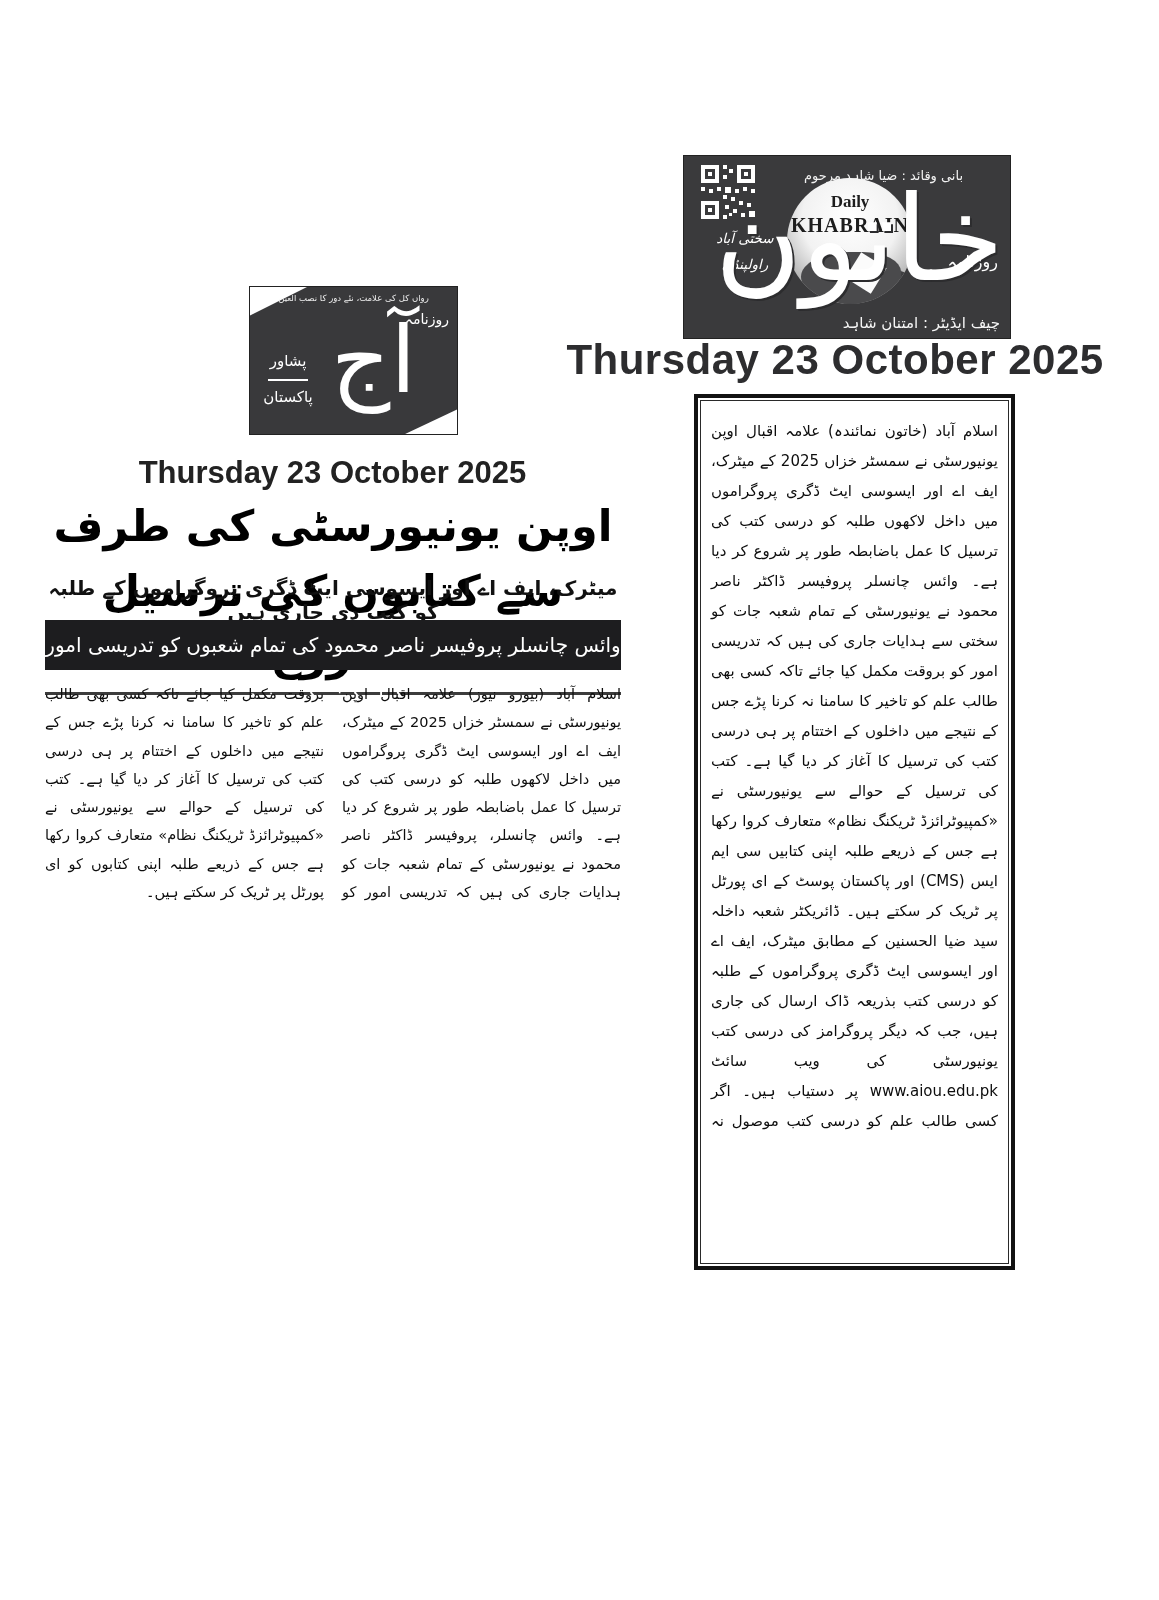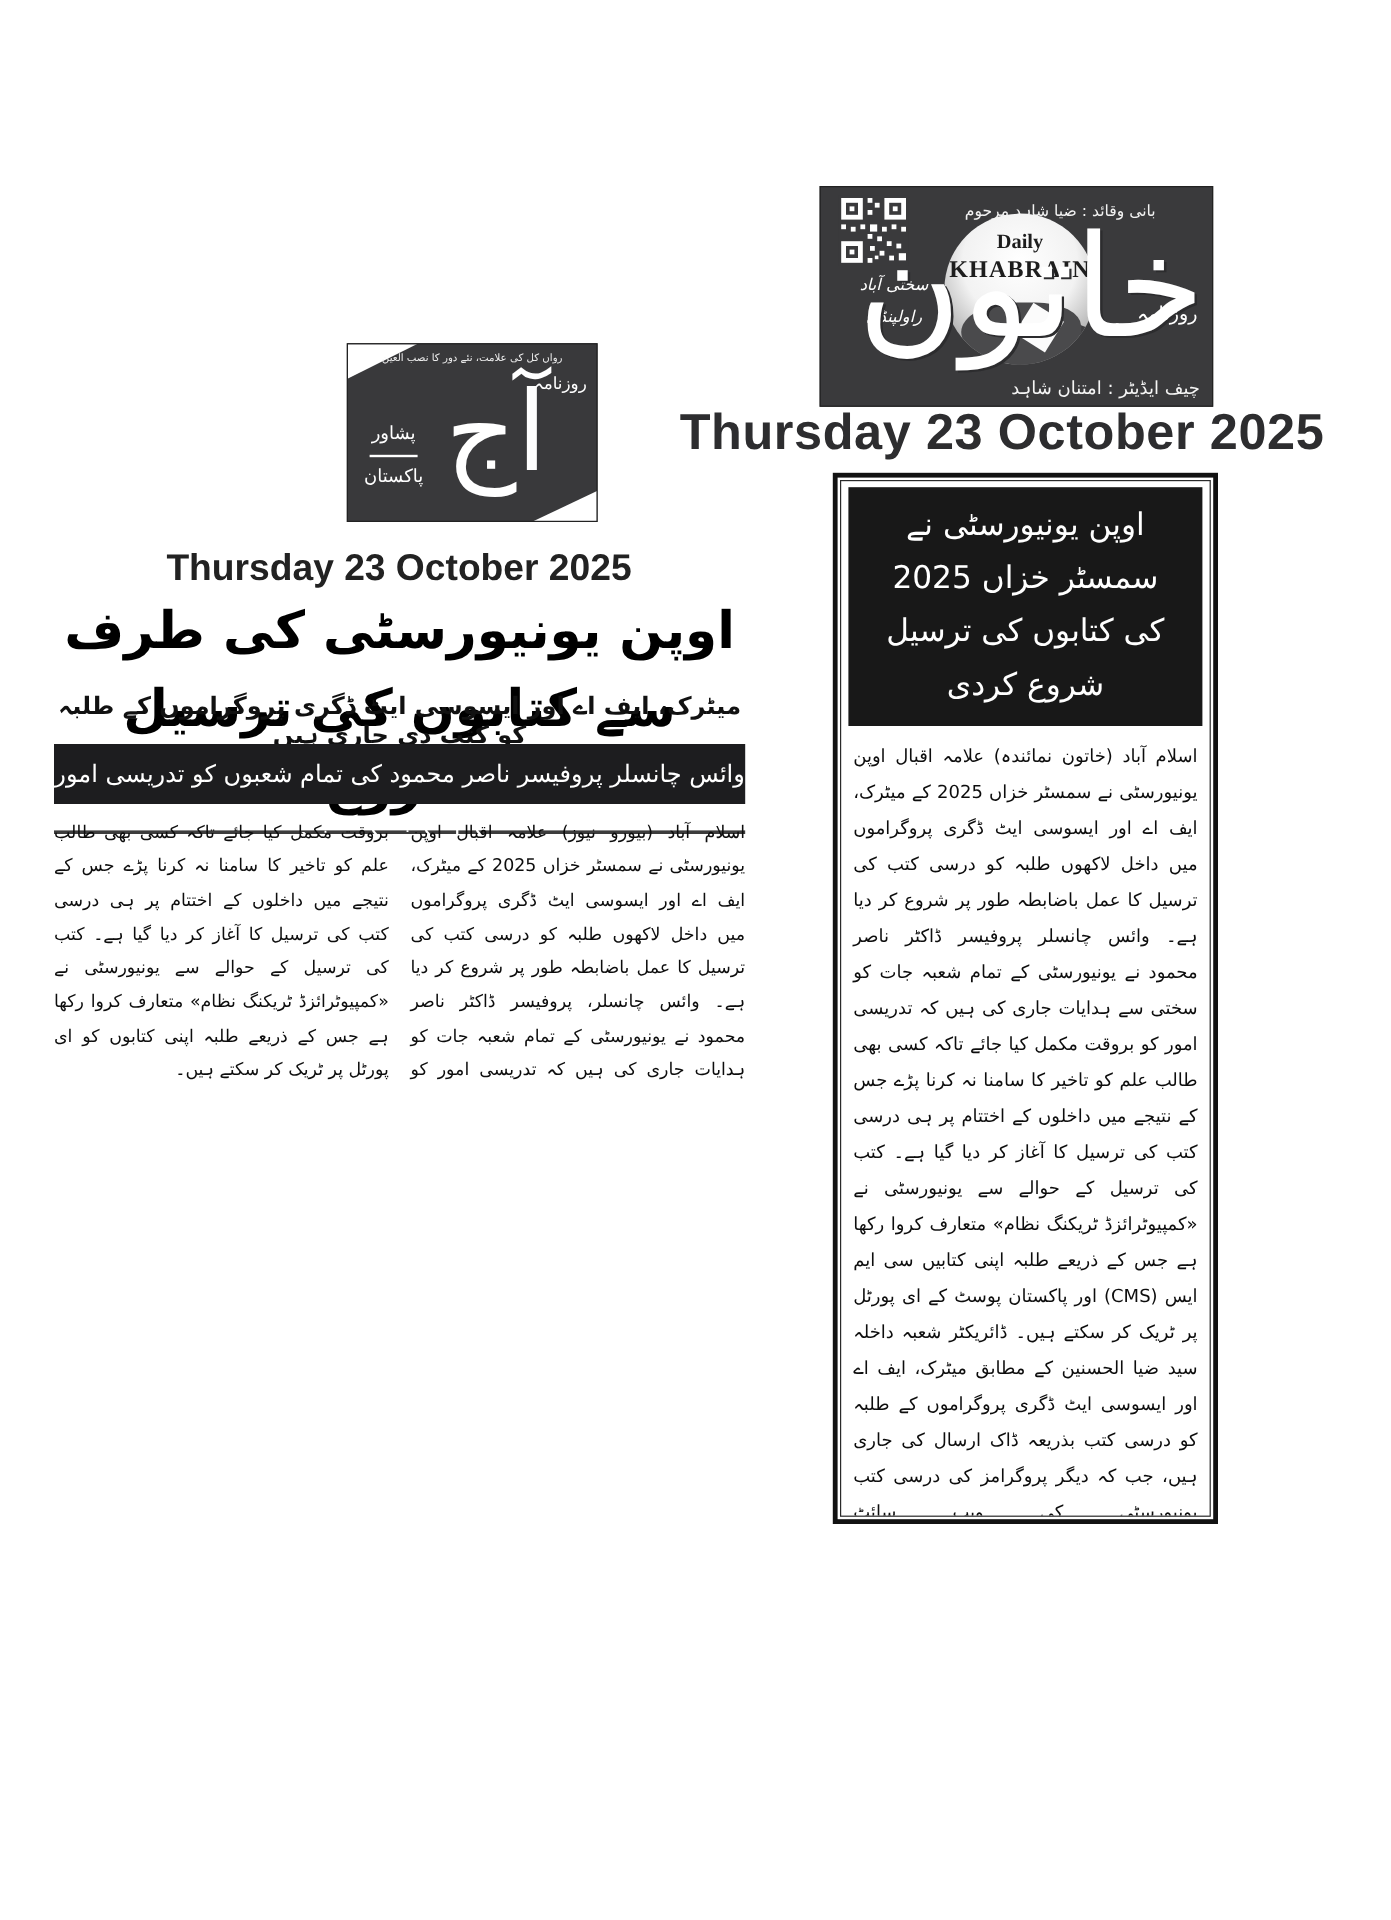--- a/index.html
+++ b/index.html
@@ -84,21 +84,21 @@
   }
   #kh-body {
     margin-top:10px; direction:rtl; text-align:justify;
     font-size:15px; line-height:2.0; color:#0d0d0d;
     padding:0 4px; overflow:hidden; max-height:720px;
   }
 
   
   #aaj-masthead {
     left:249px; top:286px; width:209px; height:149px;
-    background:#39393b; color:#fff; overflow:hidden; border:1px solid #222;margin-left:40px;
+    background:#39393b; color:#fff; overflow:hidden; border:1px solid #222;
   }
   #aaj-masthead .cut-tl {
     position:absolute; left:-1px; top:-1px; width:0; height:0;
     border-top:30px solid #ffffff; border-right:60px solid transparent;
   }
   #aaj-masthead .cut-br {
     position:absolute; right:-1px; bottom:-1px; width:0; height:0;
     border-bottom:26px solid #ffffff; border-left:55px solid transparent;
   }
   #aaj-slogan {
@@ -204,24 +204,20 @@
     </div>
     <div id="kh-callig" class="abs">خاتون</div>
     <div id="kh-daily-label" class="abs">روزنامہ</div>
     <div id="kh-editor" class="abs">چیف ایڈیٹر : امتنان شاہد</div>
   </div>
 
   <div id="khabrain-date" class="abs">Thursday 23 October 2025</div>
 
   <div id="khabrain-article" class="abs">
     <div class="inner">
-      <div id="kh-headline-box">
-        <div>اوپن یونیورسٹی نے سمسٹر خزاں 2025</div>
-        <div>کی کتابوں کی ترسیل شروع کردی</div>
-      </div>
       <div id="kh-body">اسلام آباد (خاتون نمائندہ) علامہ اقبال اوپن یونیورسٹی نے سمسٹر خزاں 2025 کے میٹرک، ایف اے اور ایسوسی ایٹ ڈگری پروگراموں میں داخل لاکھوں طلبہ کو درسی کتب کی ترسیل کا عمل باضابطہ طور پر شروع کر دیا ہے۔ وائس چانسلر پروفیسر ڈاکٹر ناصر محمود نے یونیورسٹی کے تمام شعبہ جات کو سختی سے ہدایات جاری کی ہیں کہ تدریسی امور کو بروقت مکمل کیا جائے تاکہ کسی بھی طالب علم کو تاخیر کا سامنا نہ کرنا پڑے جس کے نتیجے میں داخلوں کے اختتام پر ہی درسی کتب کی ترسیل کا آغاز کر دیا گیا ہے۔ کتب کی ترسیل کے حوالے سے یونیورسٹی نے «کمپیوٹرائزڈ ٹریکنگ نظام» متعارف کروا رکھا ہے جس کے ذریعے طلبہ اپنی کتابیں سی ایم ایس (CMS) اور پاکستان پوسٹ کے ای پورٹل پر ٹریک کر سکتے ہیں۔ ڈائریکٹر شعبہ داخلہ سید ضیا الحسنین کے مطابق میٹرک، ایف اے اور ایسوسی ایٹ ڈگری پروگراموں کے طلبہ کو درسی کتب بذریعہ ڈاک ارسال کی جاری ہیں، جب کہ دیگر پروگرامز کی درسی کتب یونیورسٹی کی ویب سائٹ www.aiou.edu.pk پر دستیاب ہیں۔ اگر کسی طالب علم کو درسی کتب موصول نہ ہوں یا ترسیل میں تاخیر ہو تو وہ قریبی ڈاک خانے سے رجوع کر سکتا ہے۔ مزید معلومات اور شکایات کے لیے طلبہ mailing@aiou.edu.pk پر ای میل، یونیورسٹی کی ہیلپ لائن 051-111-112-468 یا یونیورسٹی کے علاقائی دفاتر کے ذریعے رابطہ کر سکتے ہیں۔</div>
     </div>
   </div>
 
   <div id="aaj-masthead" class="abs">
     <div class="cut-tl"></div>
     <div class="cut-br"></div>
     <div id="aaj-slogan" class="abs">رواں کل کی علامت، نئے دور کا نصب العین</div>
     <div id="aaj-daily-label" class="abs">روزنامہ</div>
     <div id="aaj-callig" class="abs">آج</div>

